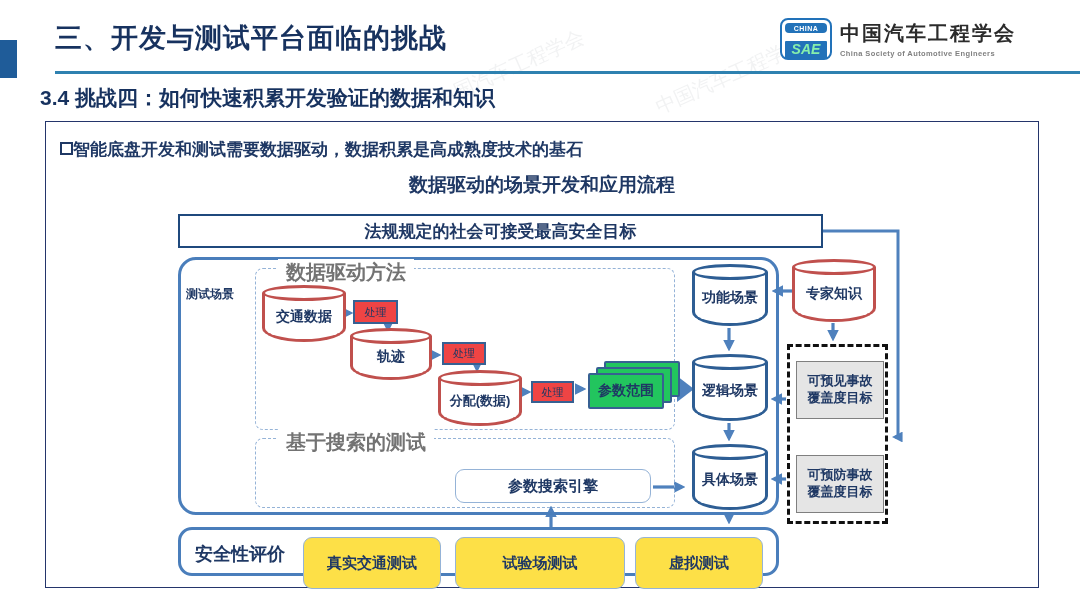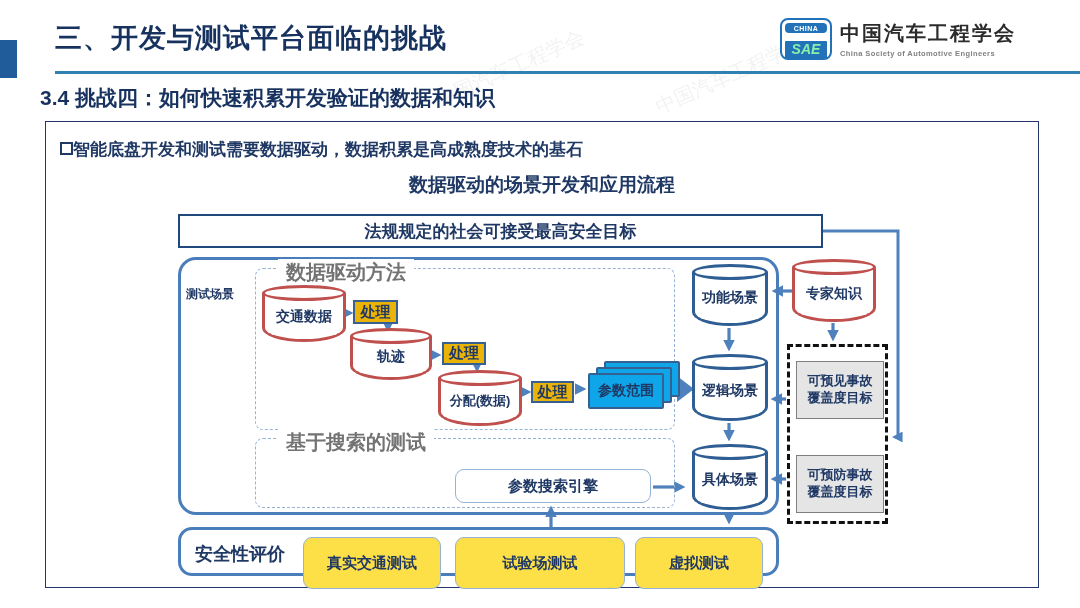--- a/index.html
+++ b/index.html
@@ -35,24 +35,24 @@
   .dashed-box { position:absolute; border:1.6px dashed #95B3D7; border-radius:8px; z-index:2; }
   .ddm { left:255px; top:268px; width:420px; height:162px; }
   .sbt { left:255px; top:438px; width:420px; height:70px; }
   .dash-label { position:absolute; top:-10px; left:22px; background:#fff; padding:0 8px; font-size:20px; font-weight:bold; color:#737373; white-space:nowrap; }
   .cyl { position:absolute; z-index:4; }
   .cyl .cap { position:absolute; left:0; right:0; top:0; height:16px; border:3px solid var(--c); border-radius:50%; background:#fff; z-index:2; }
   .cyl .body { position:absolute; left:0; right:0; top:8px; bottom:0; border:3px solid var(--c); border-top:none; border-radius:0 0 50% 50% / 0 0 14px 14px; background:#fff; z-index:1; }
   .cyl .lbl { position:absolute; left:-8px; right:-8px; top:52%; transform:translateY(-40%); text-align:center; z-index:3; font-weight:bold; color:#1F3864; font-size:14px; }
   .cyl-red { --c:#C0504D; }
   .cyl-blue { --c:#2E5E94; }
-  .proc { position:absolute; border:2.5px solid #376092; background:#eab308; display:flex; align-items:center; justify-content:center;
-    font-size:15px; font-weight:bold; color:#1F3864; z-index:4; }
+  .proc { position:absolute; border:2.5px solid #376092; background:#ef4444; display:flex; align-items:center; justify-content:center;
+    font-size:11px; font-weight:normal; color:#1F3864; z-index:4; }
   .stack { position:absolute; left:588px; top:361px; width:94px; height:50px; z-index:4; }
-  .stack .layer { position:absolute; width:76px; height:36px; border:2.5px solid #376092; background:#0ea5e9; border-radius:2px; }
+  .stack .layer { position:absolute; width:76px; height:36px; border:2.5px solid #376092; background:#22c55e; border-radius:2px; }
   .stack .l1 { left:16px; top:0; }
   .stack .l2 { left:8px;  top:6px; }
   .stack .l3 { left:0; top:12px; display:flex; align-items:center; justify-content:center; font-size:14px; font-weight:bold; color:#1F3864; }
   .black-dashed { position:absolute; left:787px; top:344px; width:101px; height:180px; border:3px dashed #111; background:#fff; z-index:3; }
   .goal-small { position:absolute; left:6px; width:88px; height:58px; border:1.3px solid #7F7F7F; background:#e5e5e5;
     display:flex; flex-direction:column; align-items:center; justify-content:center; font-size:13px; font-weight:bold; color:#1F3864; line-height:1.3; text-align:center; }
   .gs-top { top:14px; } .gs-bottom { top:108px; }
   .engine-box { position:absolute; left:455px; top:469px; width:196px; height:34px; border:1.6px solid #95B3D7; border-radius:9px; background:#fff;
     display:flex; align-items:center; justify-content:center; font-size:15px; font-weight:bold; color:#1F3864; z-index:4; }
   .safety { left:178px; top:527px; width:601px; height:49px; border-radius:14px; background:#fff; z-index:3; }

